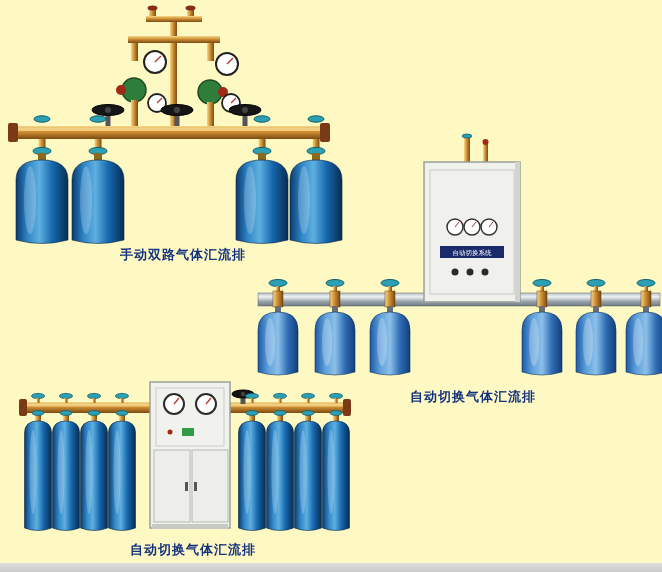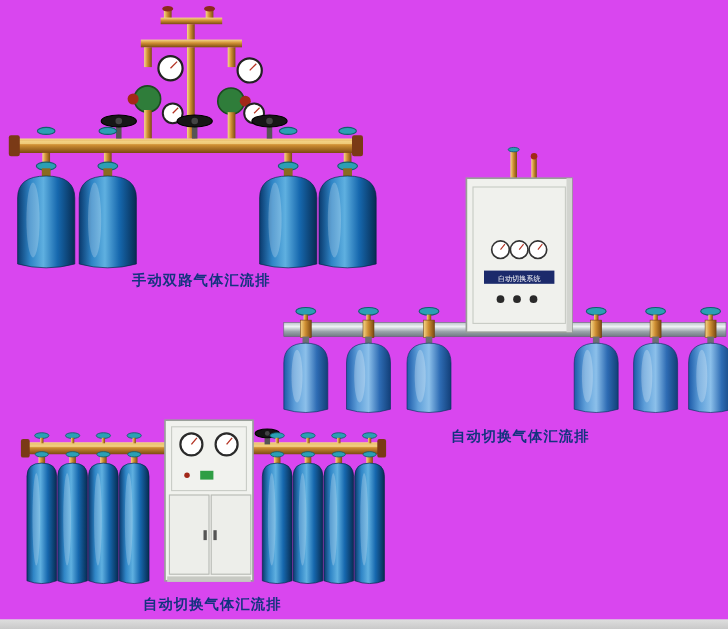--- a/index.html
+++ b/index.html
@@ -3,21 +3,21 @@
 <meta charset="utf-8">
 <style>
   html,body{margin:0;padding:0;}
   body{
     font-family:"Liberation Sans", sans-serif;
     background:#ffffff;
   }
   .page{
     position:relative;
     width:662px;height:572px;
-    background:#d946ef;
+    background:#fef9c3;
     overflow:hidden;
   }
   .scene{position:absolute;left:0;top:0;}
   .caption{
     position:absolute;
     color:#14337f;
     font-weight:bold;
     font-size:13px;
     letter-spacing:1px;
     white-space:nowrap;

